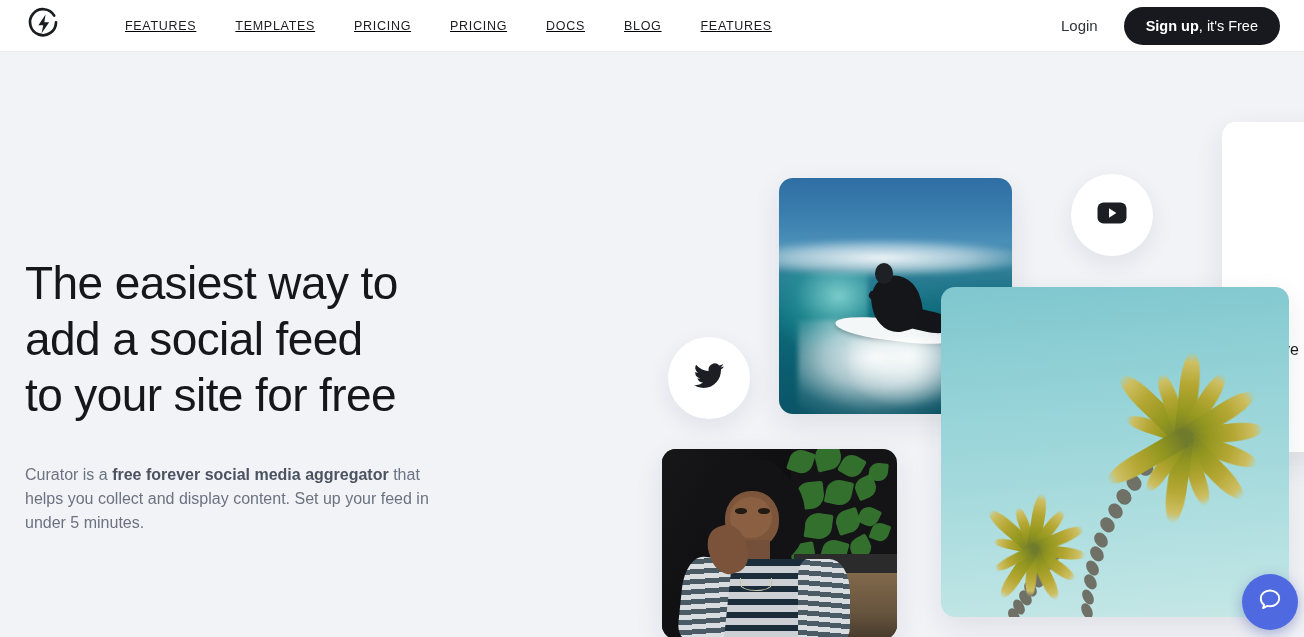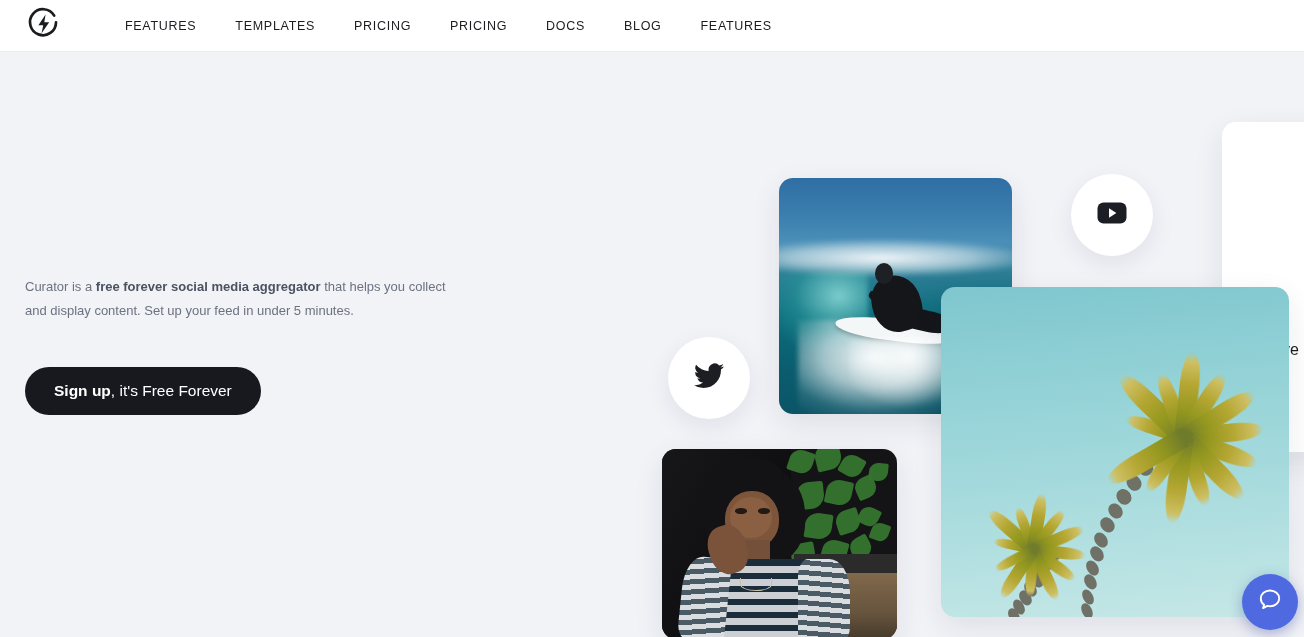--- a/index.html
+++ b/index.html
@@ -15,21 +15,21 @@
   
   .header {
     position: absolute; top: 0; left: 0;
     width: 1304px; height: 52px;
     background: #ffffff;
     border-bottom: 1px solid #ebecf0;
     display: flex; align-items: center;
     z-index: 40;
   }
   .logo { margin-left: 25px; width: 38px; height: 38px; display: flex; align-items: center; justify-content: center; }
-  .nav { display: flex; align-items: center; margin-left: 62px; }
+  .nav { display: flex; align-items: center; margin-left: 62px; text-decoration: underline; }
   .nav-item {
     font-size: 12.5px; letter-spacing: 0.7px; font-weight: 400;
     color: #1b1c20; text-decoration: none; margin-right: 39px; white-space: nowrap;
     cursor: pointer;
   }
   .nav-item:last-child { margin-right: 0; }
   .header-right { margin-left: auto; display: flex; align-items: center; margin-right: 24px; }
   .login-link { font-size: 15px; color: #31333a; text-decoration: none; margin-right: 26px; cursor: pointer; }
   .signup-btn {
     background: #18191f; color: #ffffff;
@@ -41,22 +41,22 @@
   .signup-btn .b { font-weight: bold; }
 
   
   .hero-left { position: absolute; left: 25px; top: 255px; width: 470px; z-index: 20; }
   .hero-title {
     font-size: 46px; line-height: 56px;
     color: #16171b; font-weight: 400; letter-spacing: -0.6px;
     white-space: pre-line;
   }
   .hero-sub {
-    margin-top: 20px; width: 430px;
-    font-size: 13px; line-height: 24px; color: #6b7280;
+    margin-top: 40px; width: 430px;
+    font-size: 16px; line-height: 24px; color: #6b7280;
   }
   .hero-sub .b { font-weight: bold; color: #4b5260; }
   .cta-btn {
     margin-top: 44px;
     background: #18191f; color: #ffffff;
     border: none; border-radius: 26px;
     padding: 15px 29px; font-size: 15.5px;
     font-family: "Liberation Sans", sans-serif;
     cursor: pointer; white-space: nowrap;
   }
@@ -189,27 +189,33 @@
     <nav class="nav">
       <a class="nav-item" href="#">FEATURES</a>
       <a class="nav-item" href="#">TEMPLATES</a>
       <a class="nav-item" href="#">PRICING</a>
       <a class="nav-item" href="#">PRICING</a>
       <a class="nav-item" href="#">DOCS</a>
       <a class="nav-item" href="#">BLOG</a>
       <a class="nav-item" href="#">FEATURES</a>
     </nav>
 
+    <div class="header-right">
+      <a class="login-link" href="#">Login</a>
+      <button class="signup-btn">
+        <span class="b">Sign up</span><span>, it's Free</span>
+      </button>
+    </div>
   </header>
 
   <div class="hero-left">
+    <h1 class="hero-title">The easiest way to
+add a social feed
+to your site for free</h1>
     <p class="hero-sub"><span>Curator is a </span><span class="b">free forever social media aggregator</span><span> that helps you collect and display content. Set up your feed in under 5 minutes.</span></p>
-    <button class="cta-btn">
-      <span class="b">Sign up</span><span>, it's Free Forever</span>
-    </button>
   </div>
 
   <div class="card shadow-soft" id="card-white">
     <div class="white-card-text">ve</div>
   </div>
 
   <div class="card shadow-soft" id="card-surfer">
     <div class="surf-sky"></div>
     <div class="surf-curl"></div>
     <div class="surf-foam1"></div>

